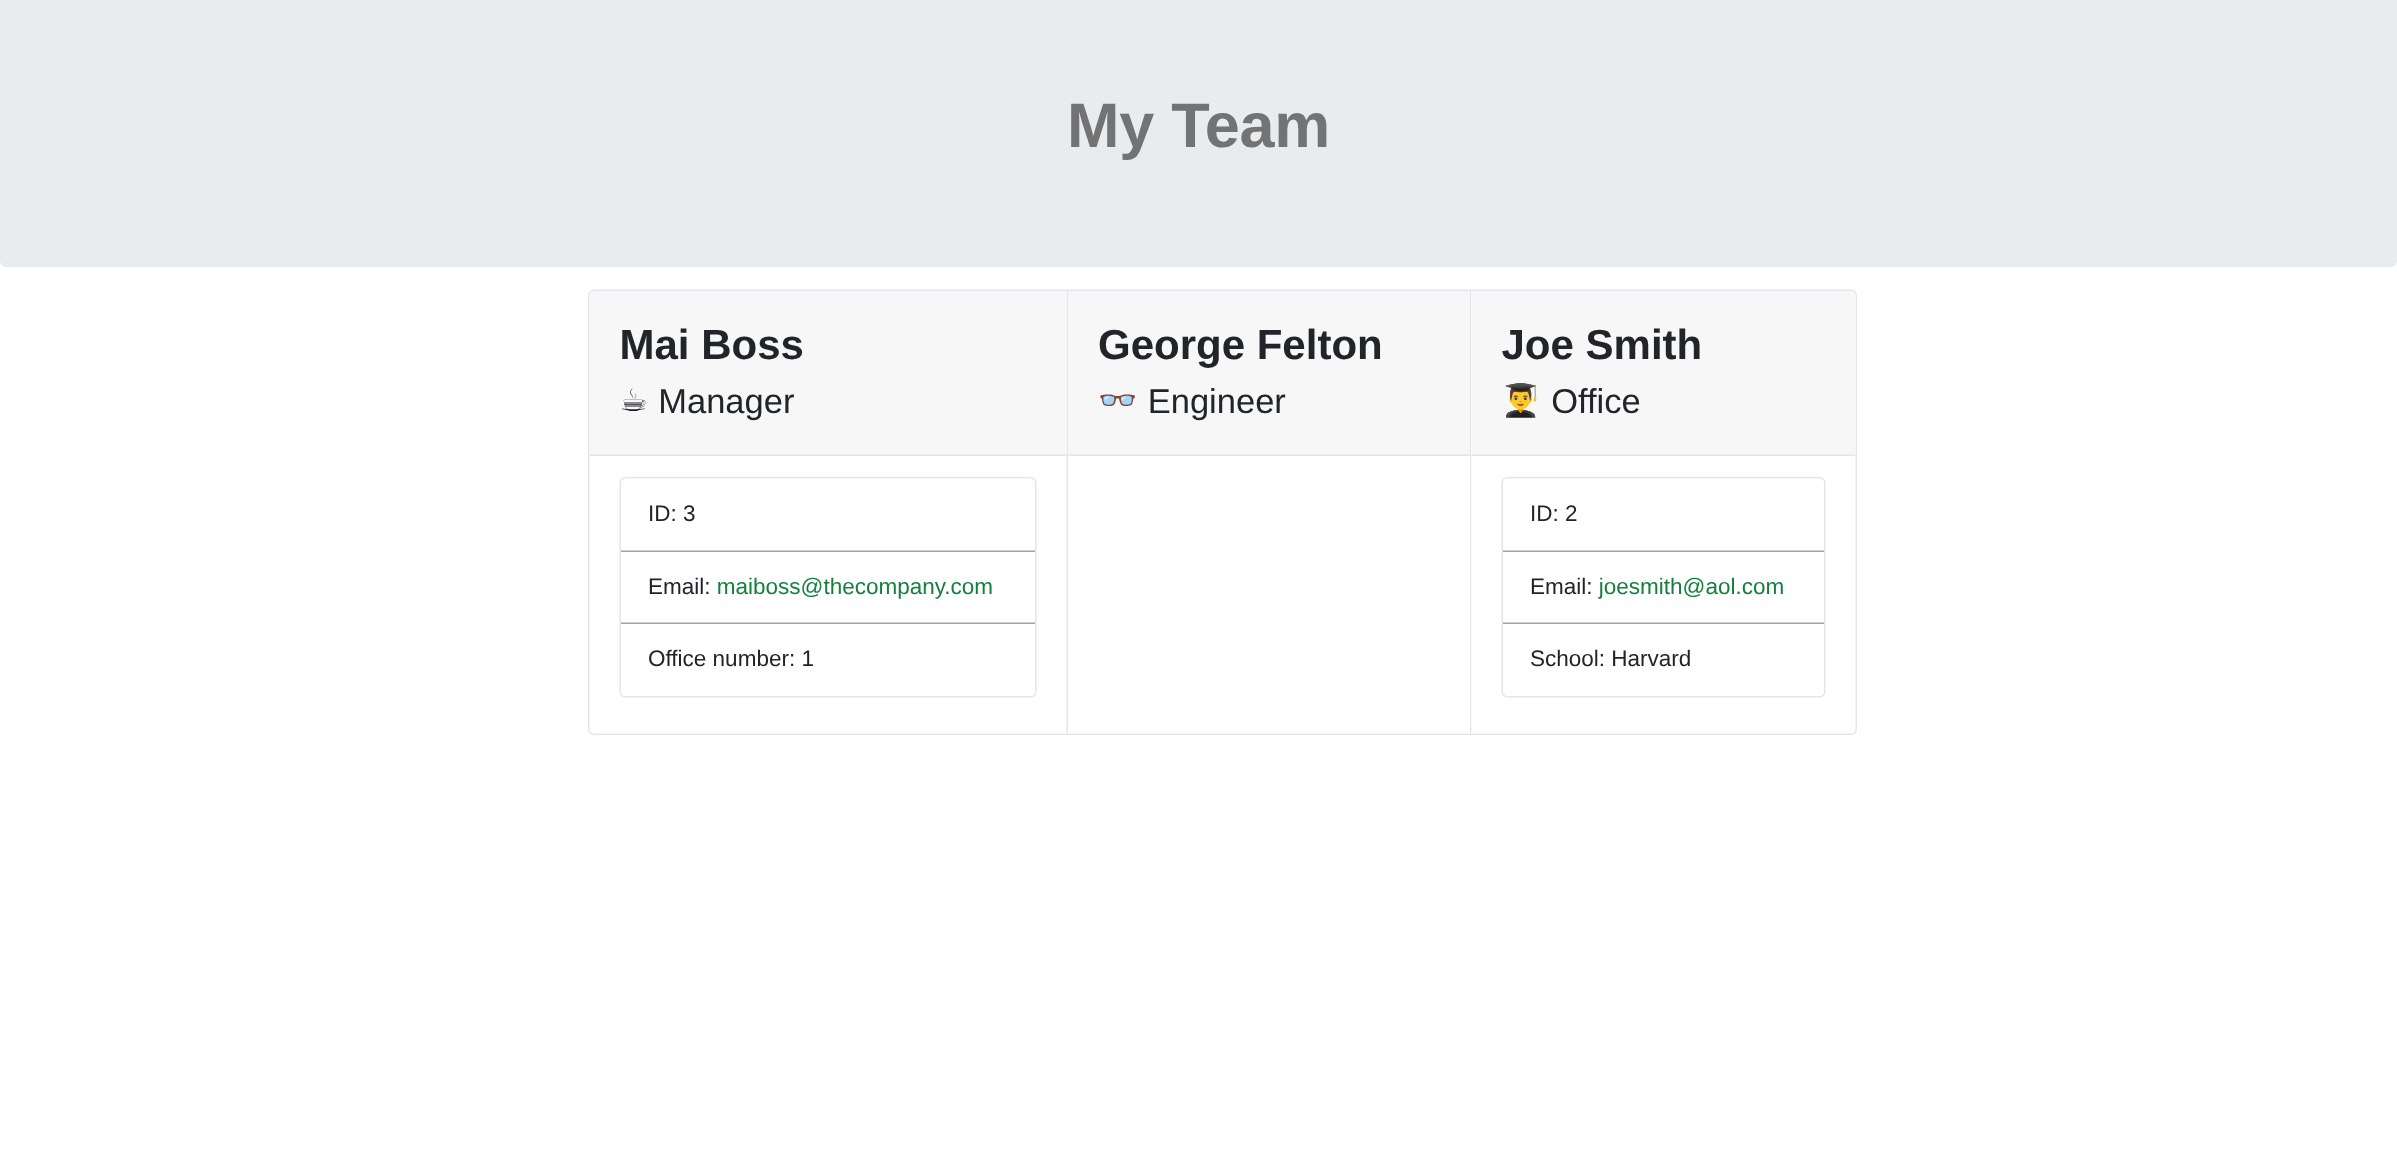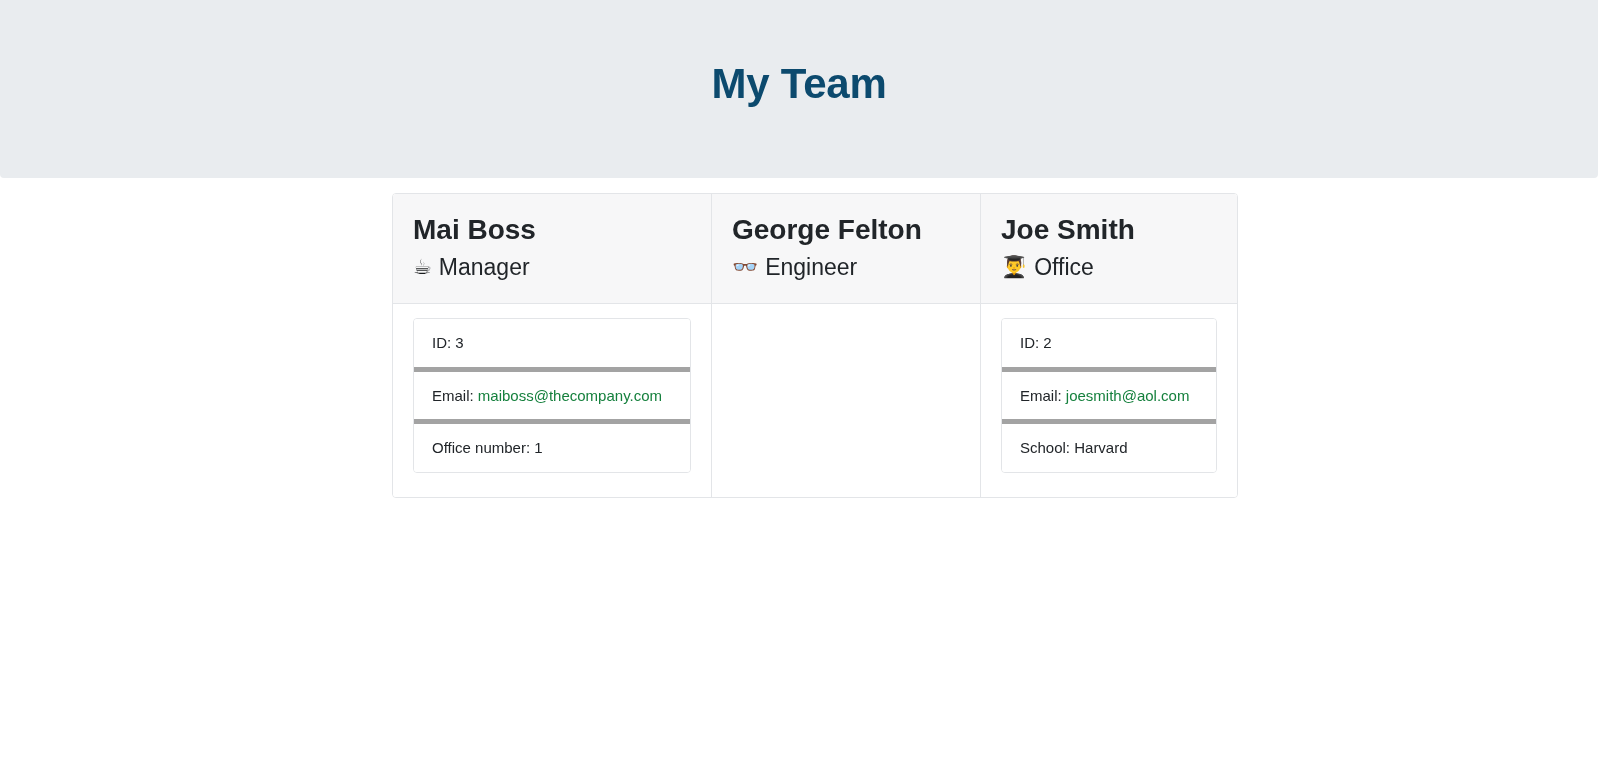--- a/index.html
+++ b/index.html
@@ -22,21 +22,21 @@
     display: flex;
     align-items: center;
     justify-content: center;
     border-radius: 0 0 4px 4px;
   }
   .jumbotron h1 {
     margin: 15px;
     font-size: 42px;
     font-weight: 600;
     letter-spacing: -0.2px;
-    color: #0c4a6e;
+    color: #737373;
     line-height: 1.2;
     text-align: center;
     padding-bottom: 10px;
   }
 
   
   .page-body {
     padding-top: 15px;
     display: flex;
     justify-content: center;
@@ -96,21 +96,21 @@
   .list-group {
     border: 1px solid #e3e5e8;
     border-radius: 4px;
     overflow: hidden;
   }
   .list-group-item {
     padding: 13px 18px;
     font-size: 15px;
     line-height: 1.45;
     color: #212529;
-    border-bottom: 5px solid #a3a3a3;
+    border-bottom: 1px solid #a3a3a3;
     background: #ffffff;
     white-space: nowrap;
   }
   .list-group-item:last-child { border-bottom: none; }
   .list-group-item a {
     color: #15803d;
     text-decoration: none;
   }
 
   

